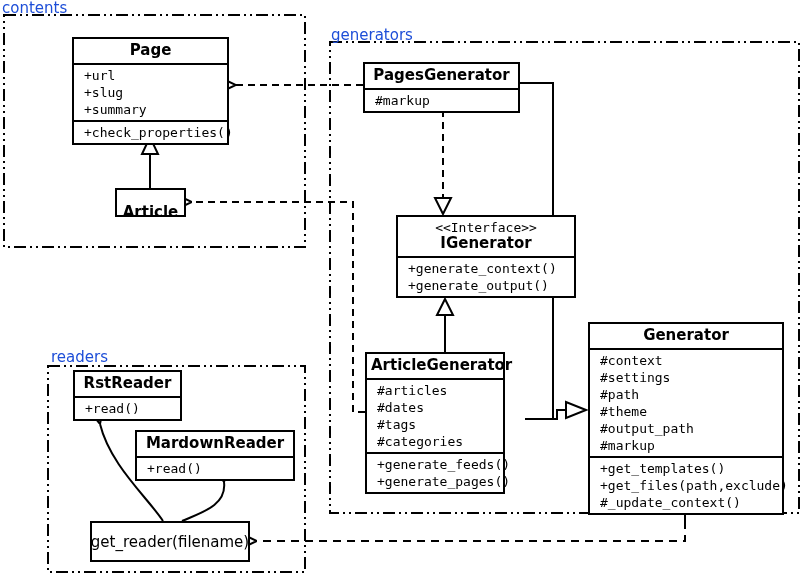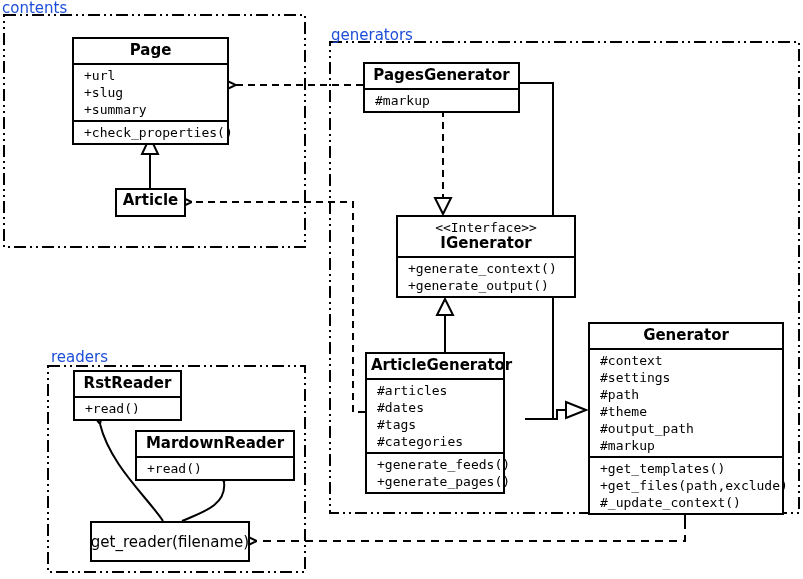--- a/index.html
+++ b/index.html
@@ -111,21 +111,21 @@
       <div>+url</div>
       <div>+slug</div>
       <div>+summary</div>
     </div>
     <div class="sec">
       <div>+check_properties()</div>
     </div>
   </div>
 
   <div class="cls" style="left:115px;top:188px;width:71px;height:29px;">
-    <div class="hd" style="padding:2px 4px;">Article</div>
+    <div class="hd" style="padding:14px 4px;">Article</div>
   </div>
 
   <div class="cls" style="left:363px;top:62px;width:157px;">
     <div class="hd">PagesGenerator</div>
     <div class="sec">
       <div>#markup</div>
     </div>
   </div>
 
   <div class="cls" style="left:367px;top:215px;width:180px;margin-left:29px;">

